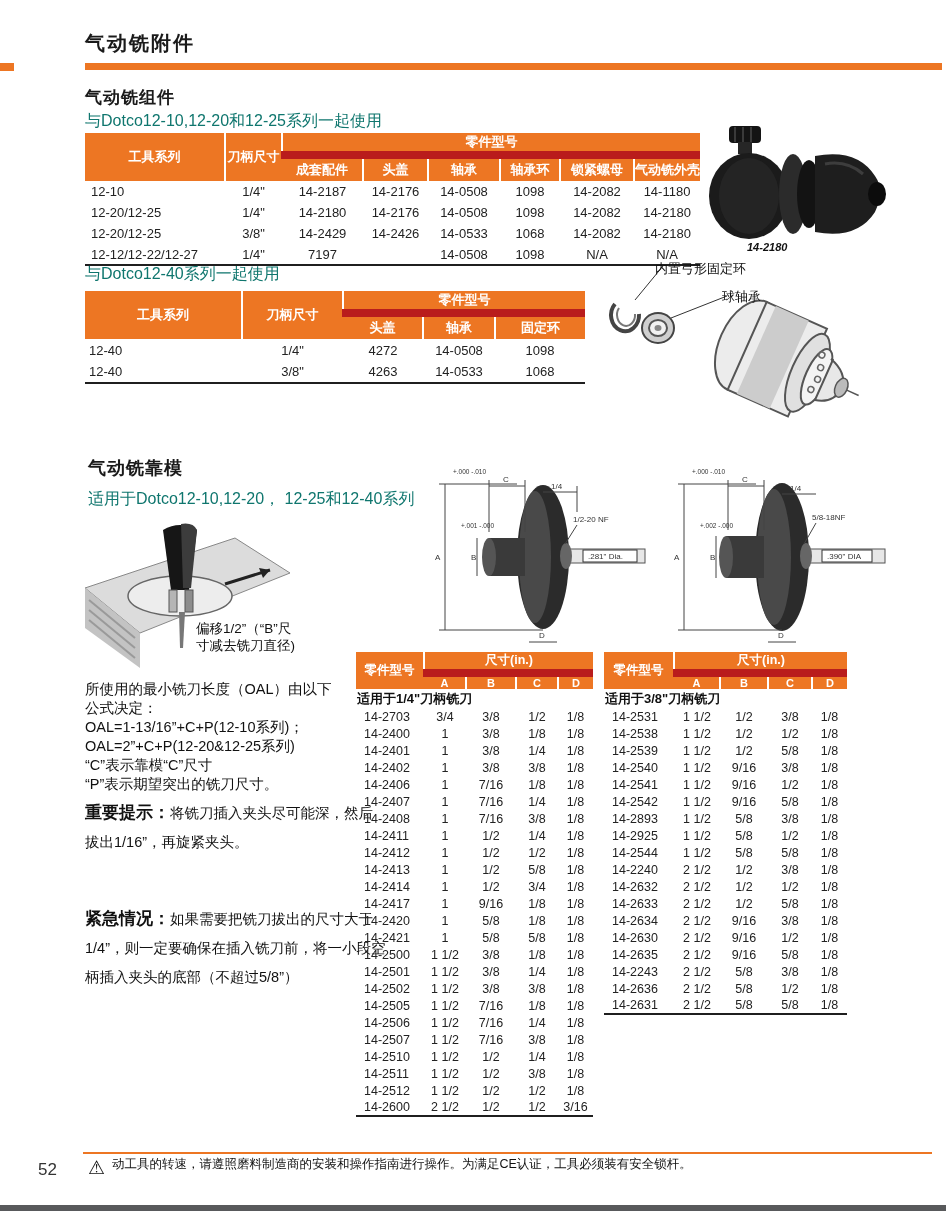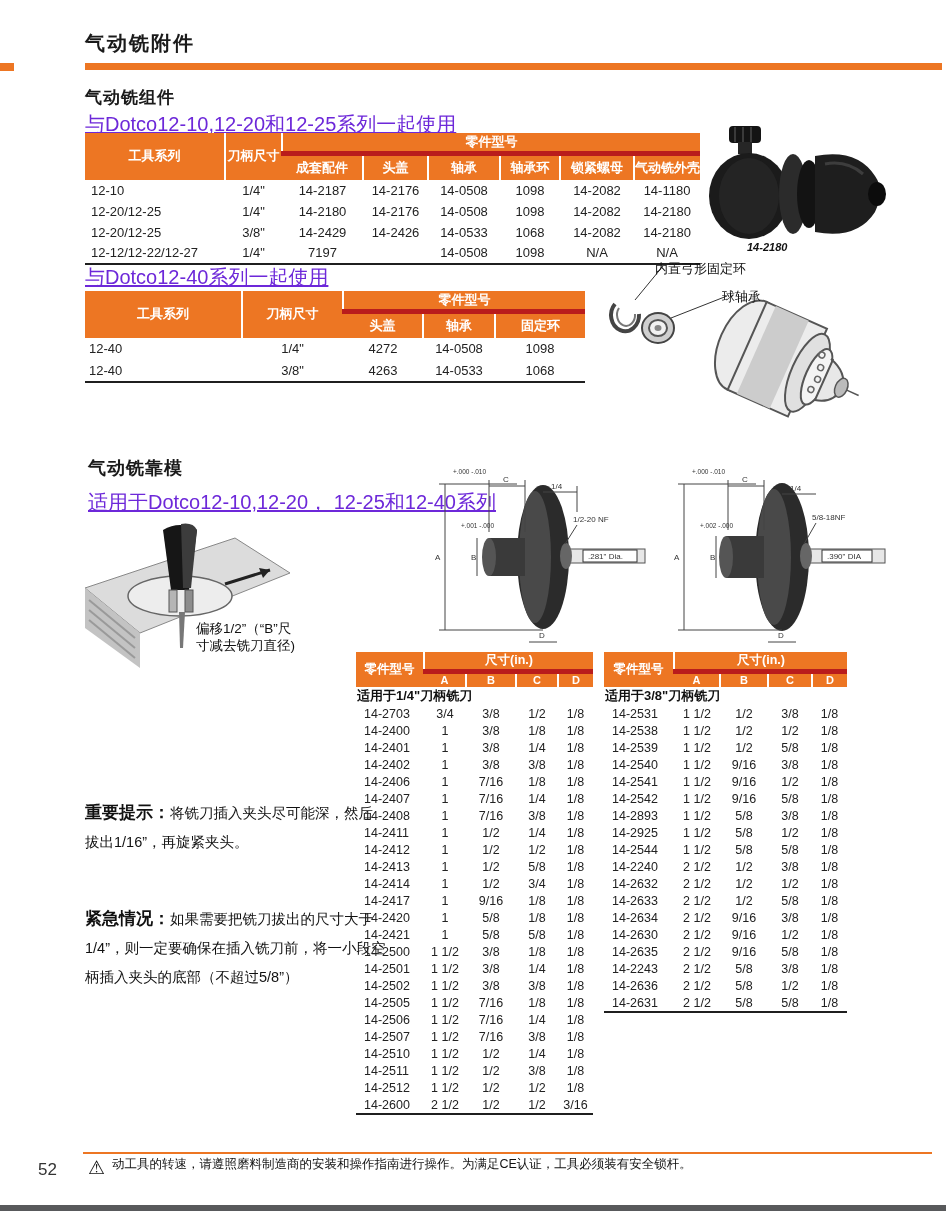--- a/index.html
+++ b/index.html
@@ -6,25 +6,25 @@
   html,body { background:#e9e9e9; }
   body { font-family:"Liberation Sans","DejaVu Sans",sans-serif; }
   .page { position:relative; width:946px; height:1214px; background:#ffffff; overflow:hidden; margin:0 auto; }
 
   
   .page-title { position:absolute; left:85px; top:30px; font-size:20px; font-weight:bold; color:#1a1a1a; letter-spacing:2px; }
   .edge-tab { position:absolute; left:0; top:63px; width:14px; height:8px; background:#ED7623; }
   .title-rule { position:absolute; left:85px; top:63px; width:857px; height:7px; background:#ED7623; }
 
   .sec-heading { position:absolute; font-weight:bold; color:#1a1a1a; letter-spacing:1px; }
-  .sub-line { position:absolute; font-size:20px; color:#6d28d9;text-decoration:underline; }
+  .sub-line { position:absolute; font-size:16px; color:#0f766e; }
 
   
   table { border-collapse:collapse; table-layout:fixed; }
-  th { background:#ED7623; color:#fff; font-weight:bold; border-left:2px solid #fff; border-top:5px solid #b91c1c; text-align:center; }
+  th { background:#ED7623; color:#fff; font-weight:bold; border-left:2px solid #fff; border-top:8px solid #b91c1c; text-align:center; }
   thead tr:first-child th { border-top:none; }
   th:first-child { border-left:none; }
   td { color:#222; text-align:center; }
 
   .t1 { position:absolute; left:85px; top:133px; width:615px; border-bottom:2px solid #1f1f1f; }
   .t1 th { font-size:13px; }
   .t1 thead tr:first-child th { height:20px; }
   .t1 thead tr:last-child th { height:26px; }
   .t1 td { height:21px; font-size:13px; }
   .t1 td.c0 { text-align:left; padding-left:6px; }
@@ -253,20 +253,28 @@
     <rect x="100" y="72" width="8" height="22" fill="#8d8d8d" stroke="#555" stroke-width="1"></rect>
     <path d="M94,94 L100,94 L98,130 L95,130 Z" fill="#777"></path>
     <line x1="140" y1="66" x2="185" y2="52" stroke="#222" stroke-width="3"></line>
     <polygon points="185,52 174,50 178,60" fill="#222"></polygon>
   </svg>
   <div class="offset-caption">
     <div>偏移1/2”（“B”尺</div>
     <div>寸减去铣刀直径)</div>
   </div>
 
+  <div class="para">
+    <div>所使用的最小铣刀长度（OAL）由以下</div>
+    <div>公式决定：</div>
+    <div>OAL=1-13/16”+C+P(12-10系列)；</div>
+    <div>OAL=2”+C+P(12-20&amp;12-25系列)</div>
+    <div>“C”表示靠模“C”尺寸</div>
+    <div>“P”表示期望突出的铣刀尺寸。</div>
+  </div>
 
   <div class="note note-important">
     <span class="note-label">重要提示：</span><span>将铣刀插入夹头尽可能深，然后拔出1/16”，再旋紧夹头。</span>
   </div>
   <div class="note note-emergency">
     <span class="note-label">紧急情况：</span><span>如果需要把铣刀拔出的尺寸大于1/4”，则一定要确保在插入铣刀前，将一小段空柄插入夹头的底部（不超过5/8”）</span>
   </div>
 
   <svg class="abs" style="left:425px; top:452px;" width="235" height="200" viewBox="0 0 235 200">
     <ellipse cx="118" cy="105" rx="26" ry="72" fill="#2b2b2b"></ellipse>

